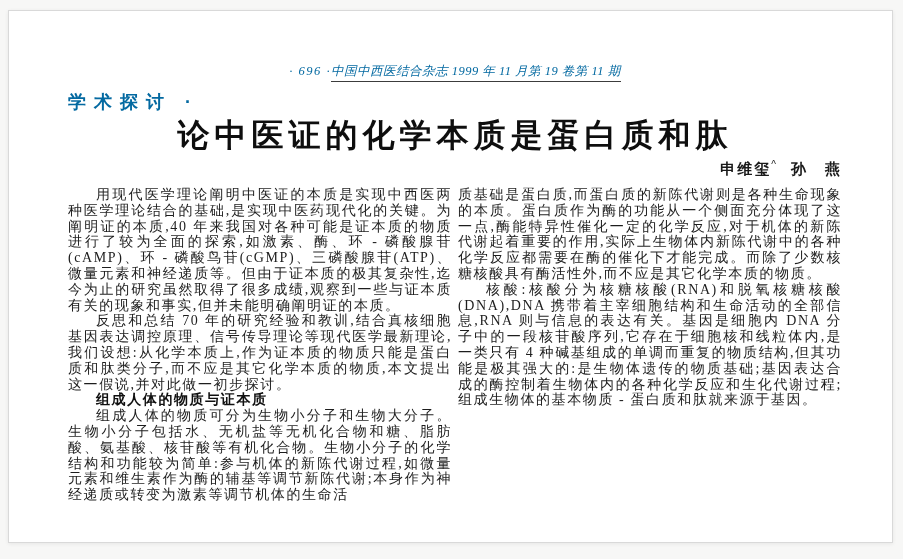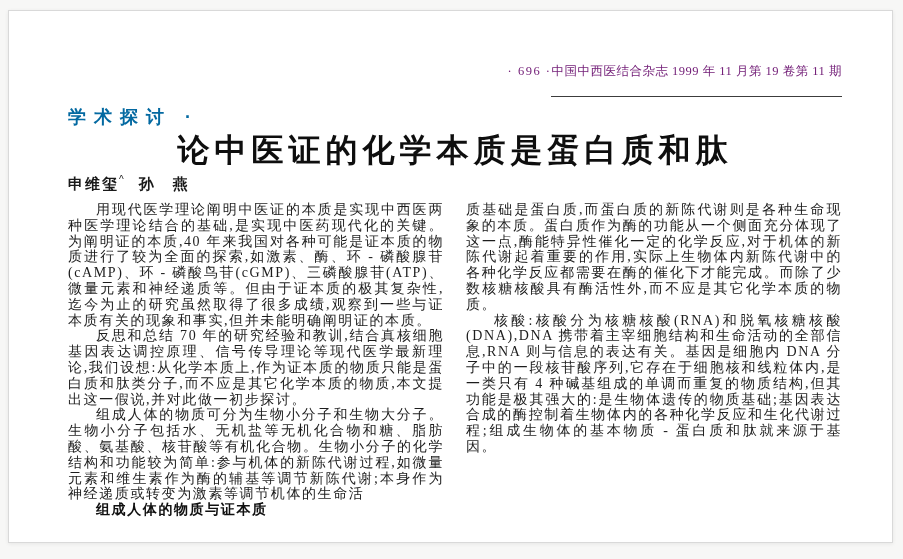--- a/index.html
+++ b/index.html
@@ -20,30 +20,31 @@
     border: 1px solid #d9d9d9;
     box-shadow: 0 1px 4px rgba(0,0,0,0.07);
     box-sizing: border-box;
     padding: 0 50px 0 59px;
     color: #1b1b1b;
     overflow: hidden;
   }
   .header {
     margin-top: 53px;
     display: flex;
-    justify-content: flex-end;
+    justify-content: center;
     align-items: baseline;
     font-size: 12.5px;
     line-height: 15px;
-    color: #701a75;
+    color: #0369a1;
+    font-style: italic;
   }
   .pageno { letter-spacing: 1.5px; }
   .journal {
     border-bottom: 1px solid #3c3c3c;
-    padding-bottom: 17px;
+    padding-bottom: 2px;
     letter-spacing: 0.5px;
   }
   .section-label {
     margin-top: 10px;
     font-family: "Liberation Sans", sans-serif;
     font-weight: 700;
     font-size: 18px;
     line-height: 20px;
     letter-spacing: 8px;
     color: #0369a1;
@@ -53,37 +54,37 @@
     text-align: center;
     font-family: "Liberation Sans", sans-serif;
     font-weight: 700;
     font-size: 32px;
     line-height: 30px;
     letter-spacing: 5px;
     color: #0e0e0e;
   }
   .authors {
     margin-top: 5px;
-    text-align: left;
+    text-align: right;
     font-family: "Liberation Sans", sans-serif;
     font-weight: 600;
     font-size: 15px;
     line-height: 19px;
     letter-spacing: 2px;
     color: #1a1a1a;
   }
   .authors sup {
     font-size: 10px;
     font-weight: 400;
   }
   .author-second { margin-left: 13px; }
   .columns {
     margin-top: 9px;
     display: flex;
-    gap: 22px;
+    gap: 6px;
     height: 332px;
     overflow: hidden;
   }
   .col {
     flex: 1;
     font-size: 14px;
     line-height: 15.8px;
     letter-spacing: 1.6px;
     text-align: justify;
     text-justify: inter-character;
@@ -114,22 +115,22 @@
   </h1>
 
   <div class="authors">
     <span>申维玺</span><sup>^</sup><span class="author-second">孙　燕</span>
   </div>
 
   <div class="columns">
     <div class="col">
       <p class="indent">用现代医学理论阐明中医证的本质是实现中西医两种医学理论结合的基础,是实现中医药现代化的关键。为阐明证的本质,40 年来我国对各种可能是证本质的物质进行了较为全面的探索,如激素、酶、环 - 磷酸腺苷(cAMP)、环 - 磷酸鸟苷(cGMP)、三磷酸腺苷(ATP)、微量元素和神经递质等。但由于证本质的极其复杂性,迄今为止的研究虽然取得了很多成绩,观察到一些与证本质有关的现象和事实,但并未能明确阐明证的本质。</p>
       <p class="indent">反思和总结 70 年的研究经验和教训,结合真核细胞基因表达调控原理、信号传导理论等现代医学最新理论,我们设想:从化学本质上,作为证本质的物质只能是蛋白质和肽类分子,而不应是其它化学本质的物质,本文提出这一假说,并对此做一初步探讨。</p>
+      <p class="indent subhead">组成人体的物质与证本质</p>
       <p class="indent">组成人体的物质可分为生物小分子和生物大分子。生物小分子包括水、无机盐等无机化合物和糖、脂肪酸、氨基酸、核苷酸等有机化合物。生物小分子的化学结构和功能较为简单:参与机体的新陈代谢过程,如微量元素和维生素作为酶的辅基等调节新陈代谢;本身作为神经递质或转变为激素等调节机体的生命活</p>
-      <p class="indent subhead">组成人体的物质与证本质</p>
     </div>
     <div class="col">
       <p>质基础是蛋白质,而蛋白质的新陈代谢则是各种生命现象的本质。蛋白质作为酶的功能从一个侧面充分体现了这一点,酶能特异性催化一定的化学反应,对于机体的新陈代谢起着重要的作用,实际上生物体内新陈代谢中的各种化学反应都需要在酶的催化下才能完成。而除了少数核糖核酸具有酶活性外,而不应是其它化学本质的物质。</p>
       <p class="indent">核酸:核酸分为核糖核酸(RNA)和脱氧核糖核酸(DNA),DNA 携带着主宰细胞结构和生命活动的全部信息,RNA 则与信息的表达有关。基因是细胞内 DNA 分子中的一段核苷酸序列,它存在于细胞核和线粒体内,是一类只有 4 种碱基组成的单调而重复的物质结构,但其功能是极其强大的:是生物体遗传的物质基础;基因表达合成的酶控制着生物体内的各种化学反应和生化代谢过程;组成生物体的基本物质 - 蛋白质和肽就来源于基因。</p>
     </div>
   </div>
 
 </div>
 
 </body></html>

